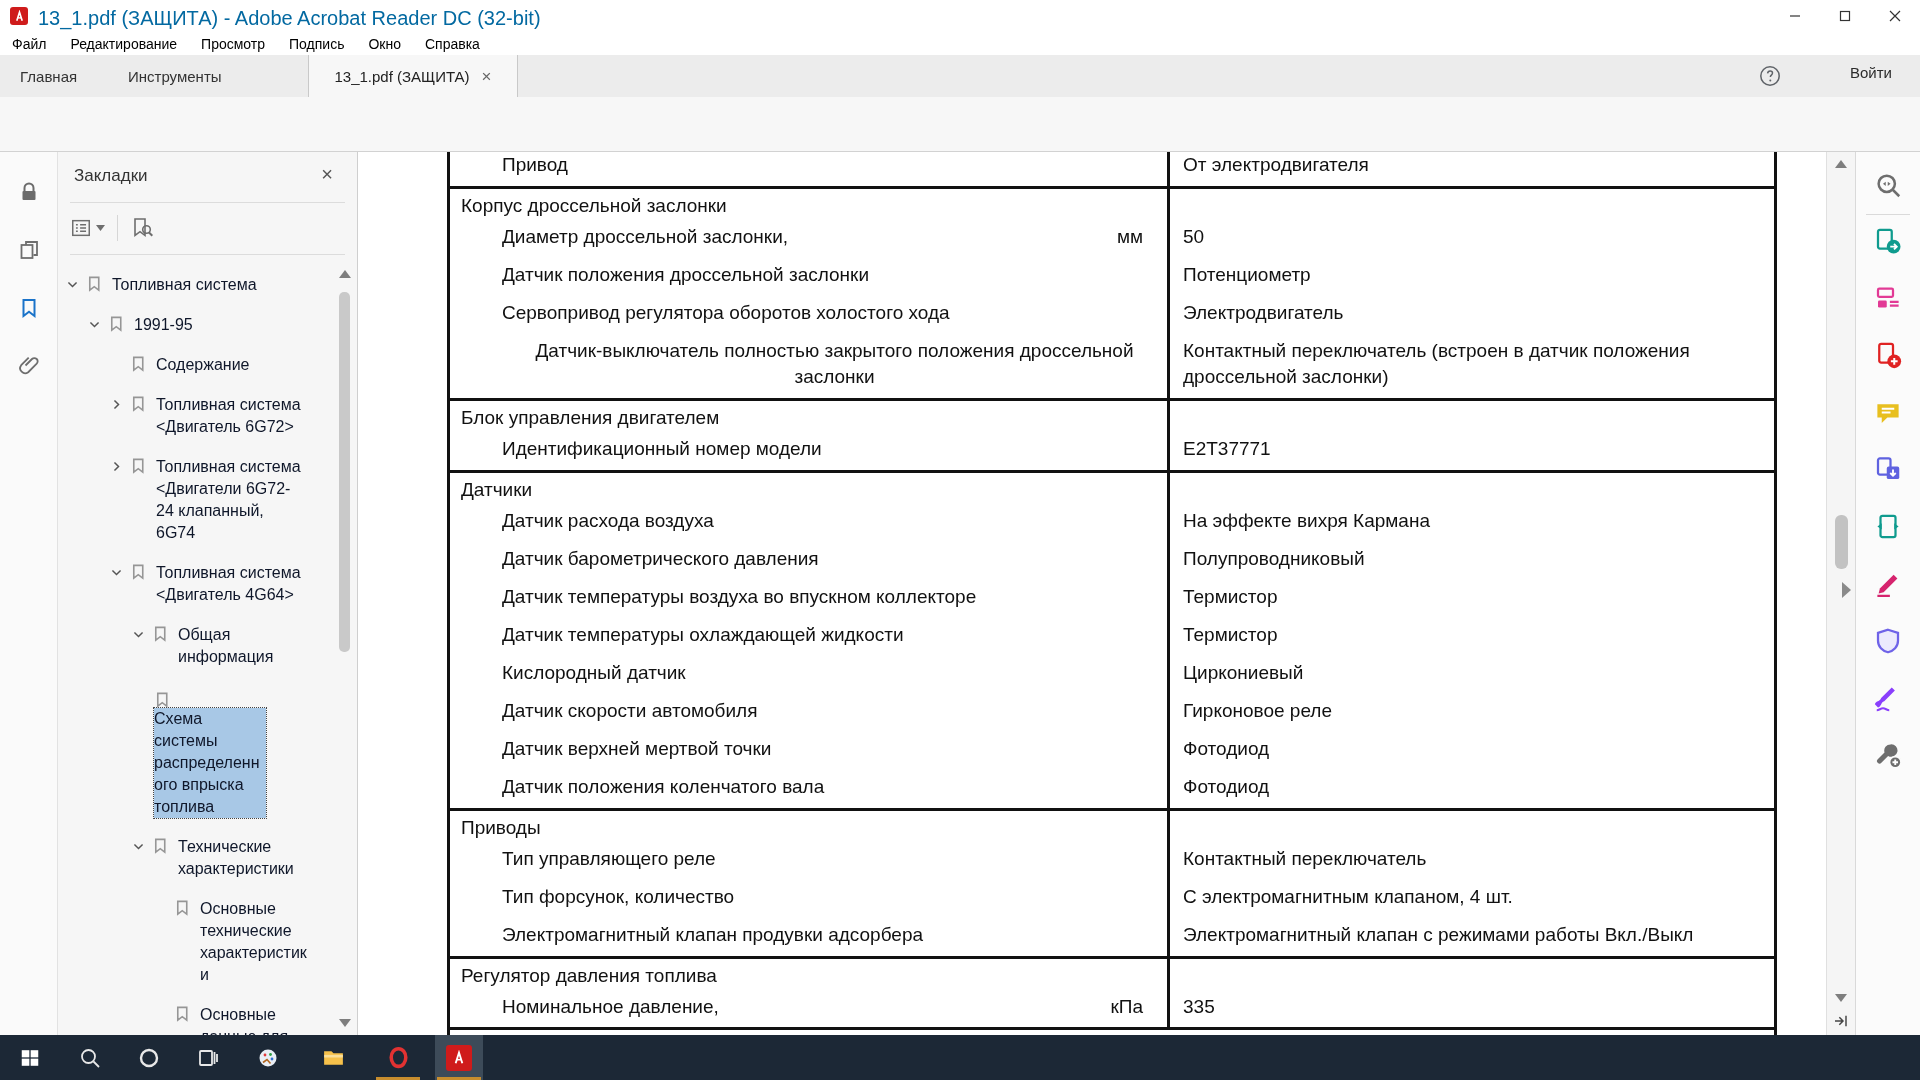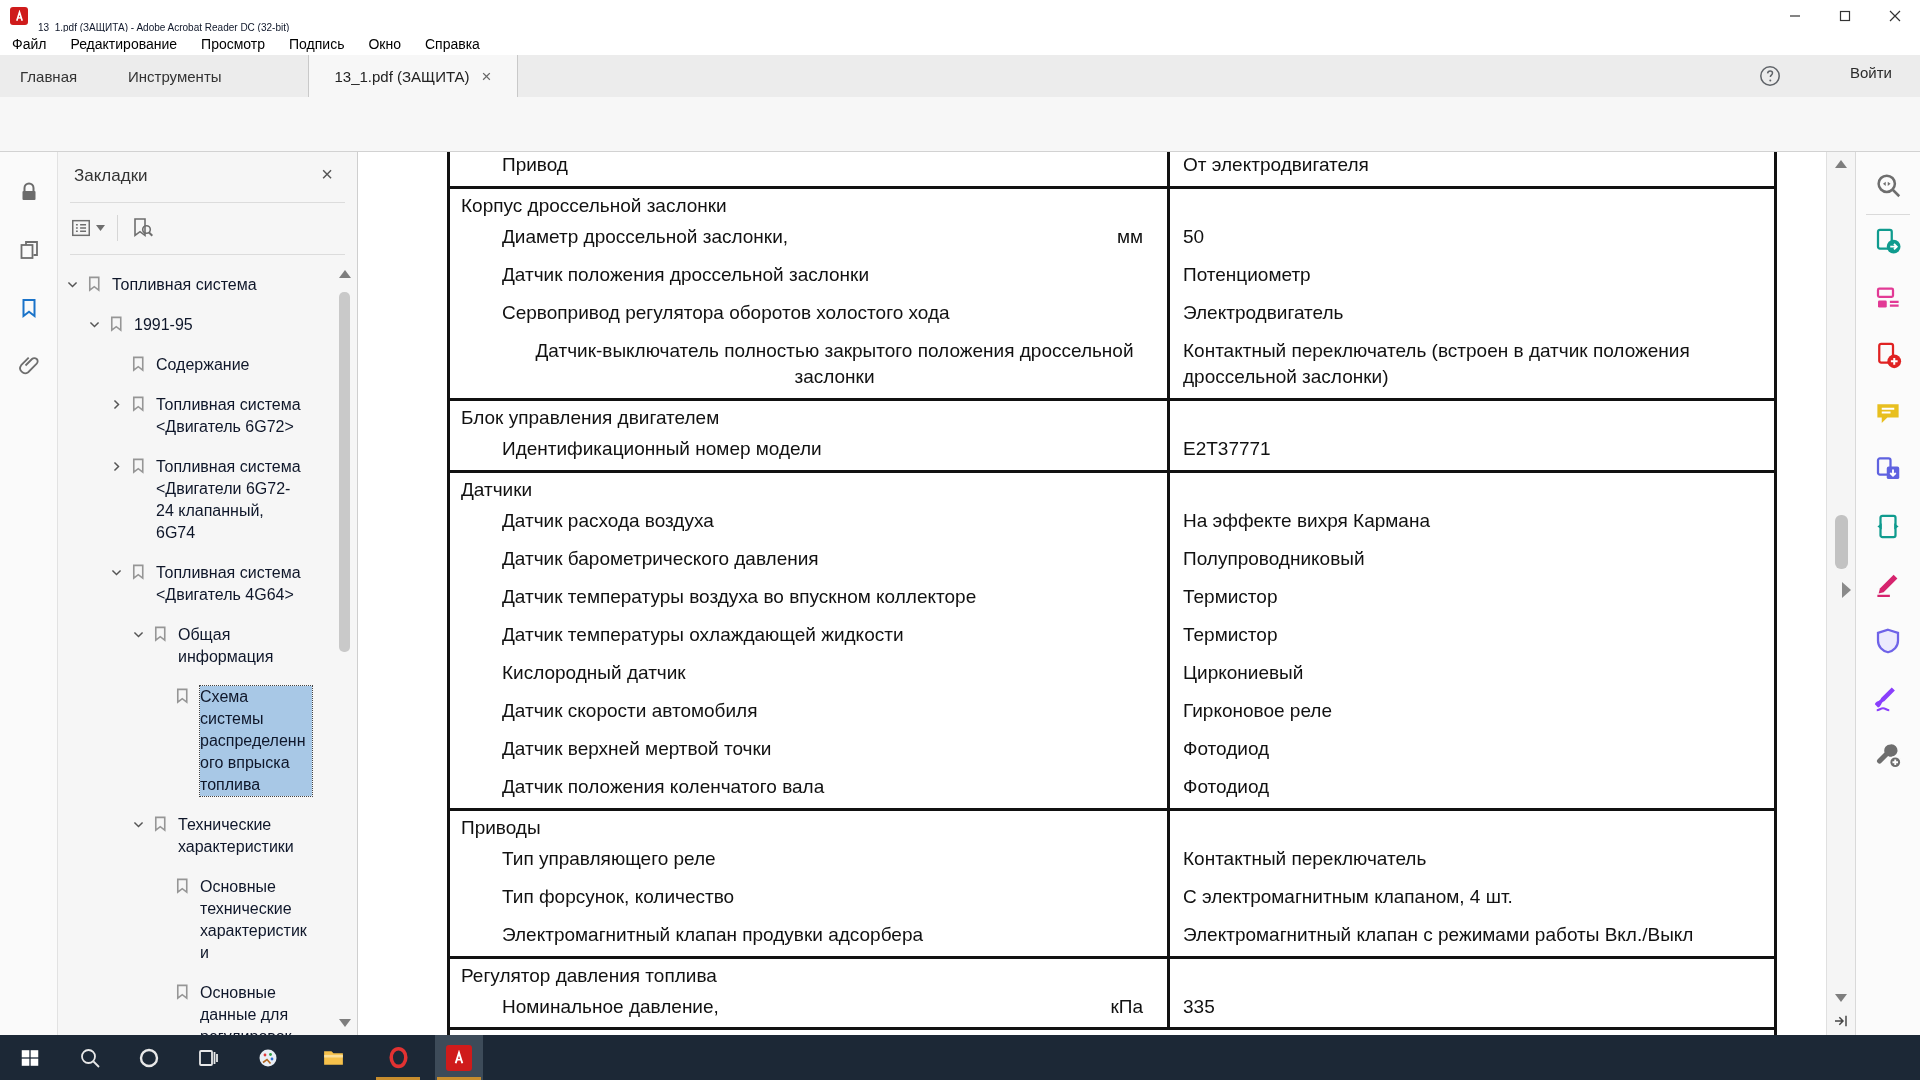--- a/index.html
+++ b/index.html
@@ -2,21 +2,21 @@
 <html><head>
 <meta charset="utf-8">
 <style>
   html,body{margin:0;padding:0;}
   body{width:1920px;height:1080px;position:relative;overflow:hidden;
        font-family:"Liberation Sans",sans-serif;background:#fff;color:#222;}
   svg{display:block;}
   
   .titlebar{position:absolute;left:0;top:0;width:1920px;height:32px;background:#fff;}
   .app-logo{position:absolute;left:10px;top:7px;width:18px;height:18px;background:#cf1b1b;border-radius:3px;display:flex;align-items:center;justify-content:center;}
-  .title-text{position:absolute;left:38px;top:22px;font-size:10px;color:#0f172a;white-space:nowrap;}
+  .title-text{position:absolute;left:38px;top:7px;font-size:20px;color:#0369a1;white-space:nowrap;}
   .wbtns{position:absolute;right:0;top:0;display:flex;}
   .wbtn{width:50px;height:32px;display:flex;align-items:center;justify-content:center;}
   
   .menubar{position:absolute;left:0;top:32px;width:1920px;height:23px;background:#fff;display:flex;align-items:center;}
   .menu-item{font-size:14px;color:#000000;padding:0 12px;white-space:nowrap;}
   
   .tabbar{position:absolute;left:0;top:55px;width:1920px;height:42px;background:#ececec;}
   .tab-plain{position:absolute;top:0;height:42px;display:flex;align-items:center;font-size:15px;color:#333;padding:0 20px;}
   .tab-doc{position:absolute;left:308px;top:0;width:208px;height:42px;background:#f7f7f7;border-left:1px solid #c9c9c9;border-right:1px solid #c9c9c9;display:flex;align-items:center;justify-content:center;gap:12px;font-size:15px;color:#222;}
   .tab-close{color:#666;font-size:17px;line-height:17px;}
@@ -392,21 +392,21 @@
               <path d="M3 5.5l5 5 5-5"></path>
             </svg>
           </span>
           <span class="bm-ico">
             <svg width="17" height="17" viewBox="0 0 18 18" fill="none" stroke="#969696" stroke-width="1.7">
               <path d="M4 2.5h9.5V16l-4.75-3.6L4 16z"></path>
             </svg>
           </span>
           <span class="bm-label lv3">Общая информация</span>
         </div>
-        <div class="bm-item" style="margin-left: 96px;">
+        <div class="bm-item" style="margin-left: 96px; flex-direction: column;">
           <span class="bm-chev"></span>
           <span class="bm-ico">
             <svg width="17" height="17" viewBox="0 0 18 18" fill="none" stroke="#969696" stroke-width="1.7">
               <path d="M4 2.5h9.5V16l-4.75-3.6L4 16z"></path>
             </svg>
           </span>
           <span class="bm-label lv4 sel">Схема системы распределенного впрыска топлива</span>
         </div>
         <div class="bm-item" style="margin-left: 74px;">
           <span class="bm-chev">

